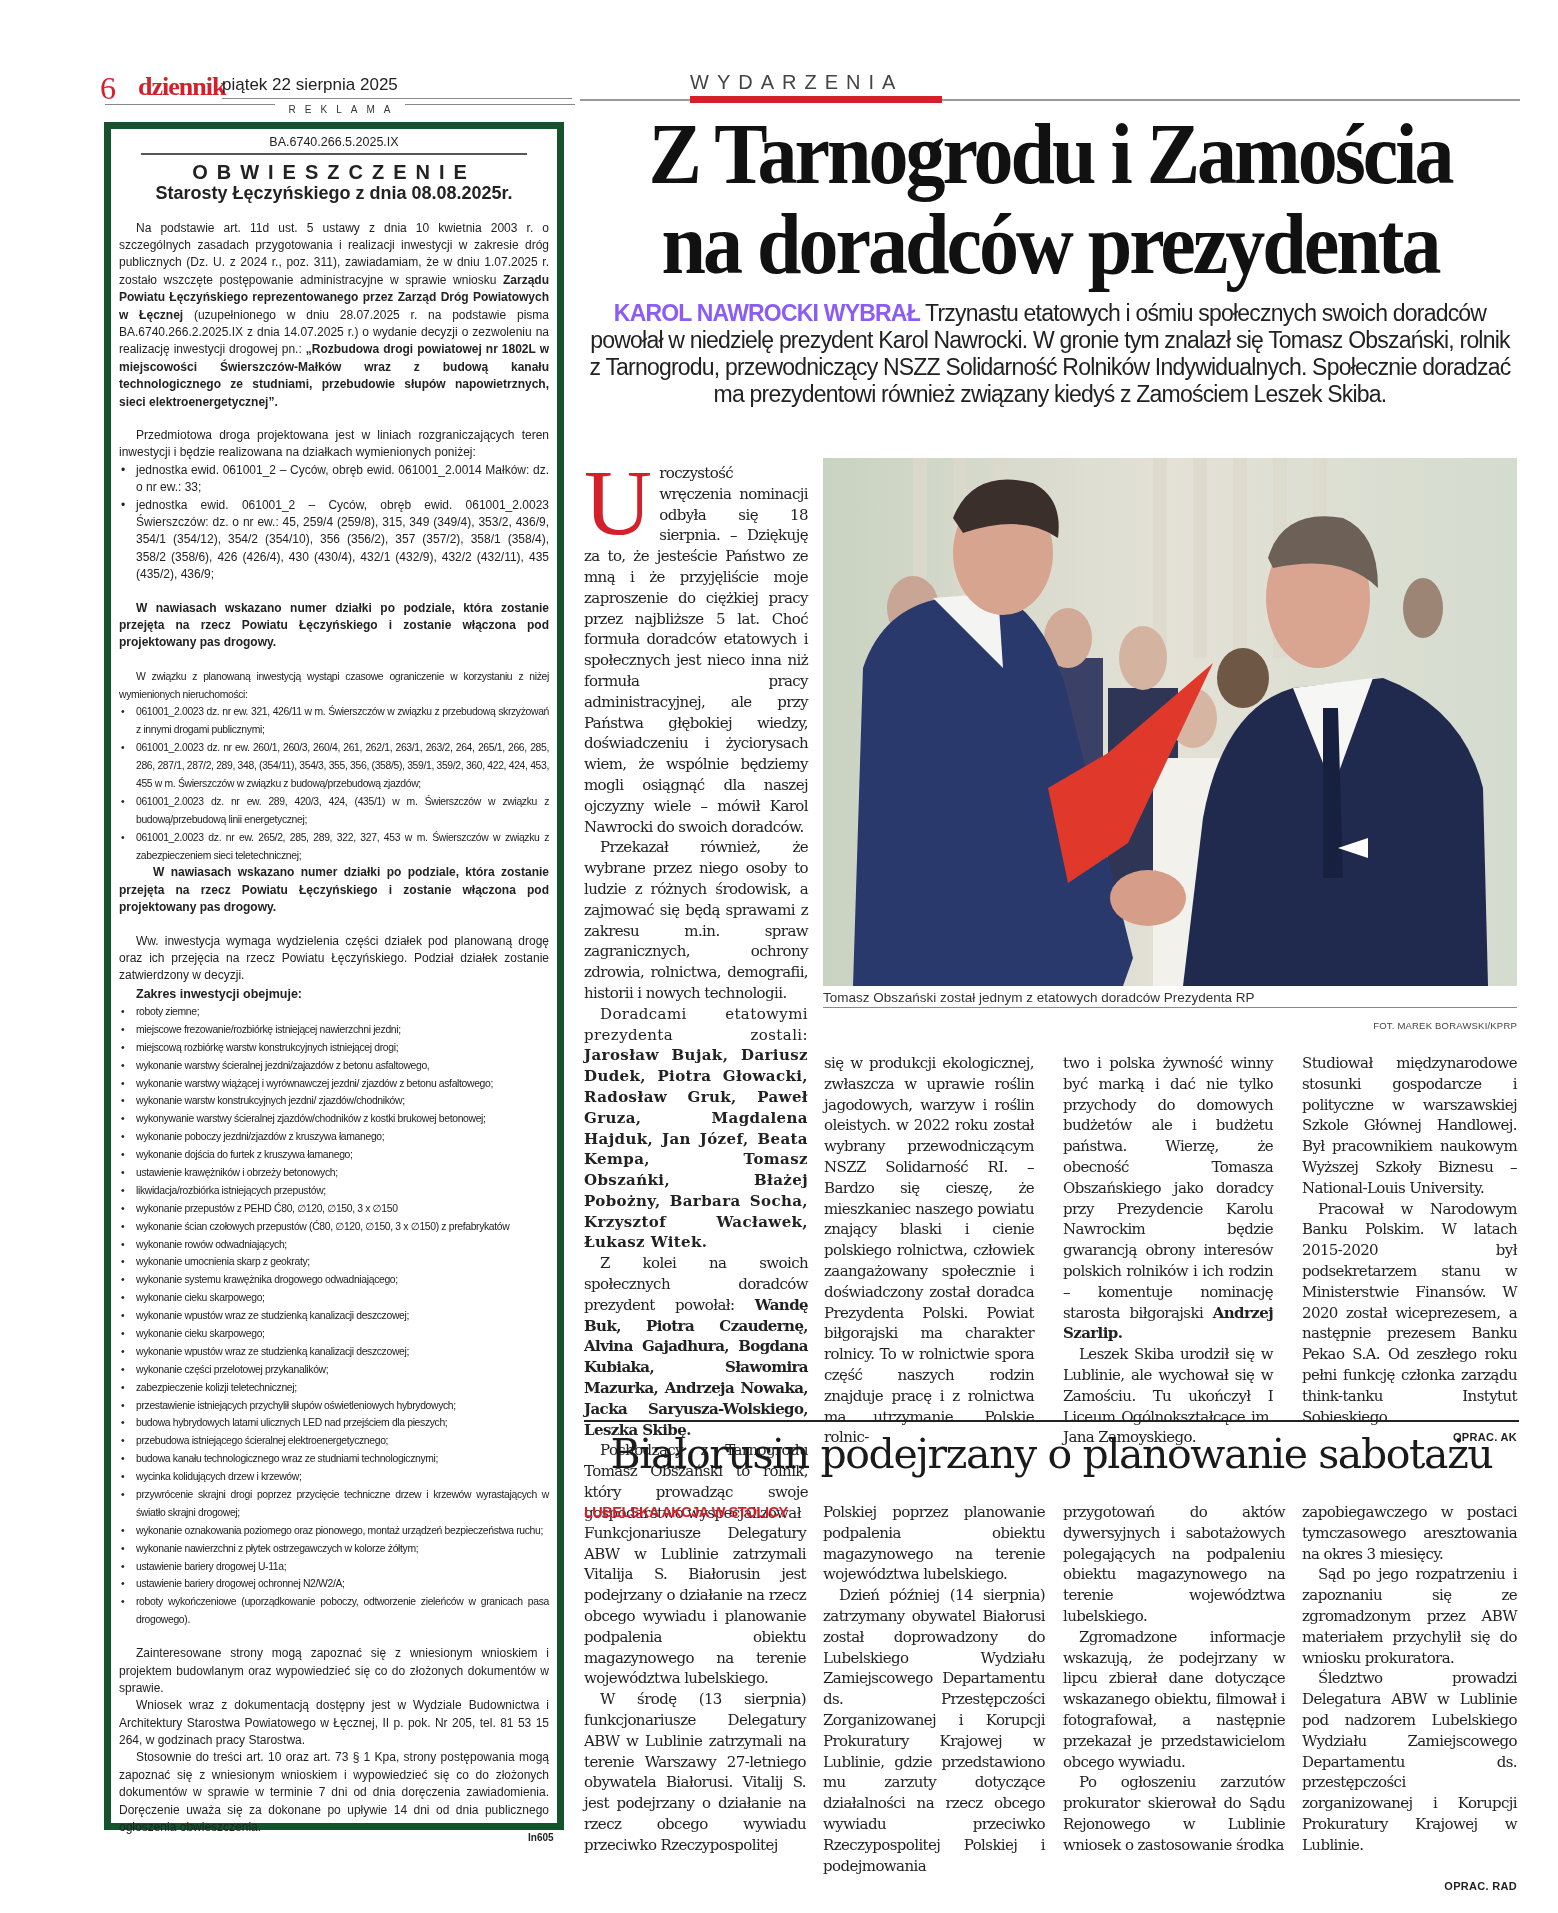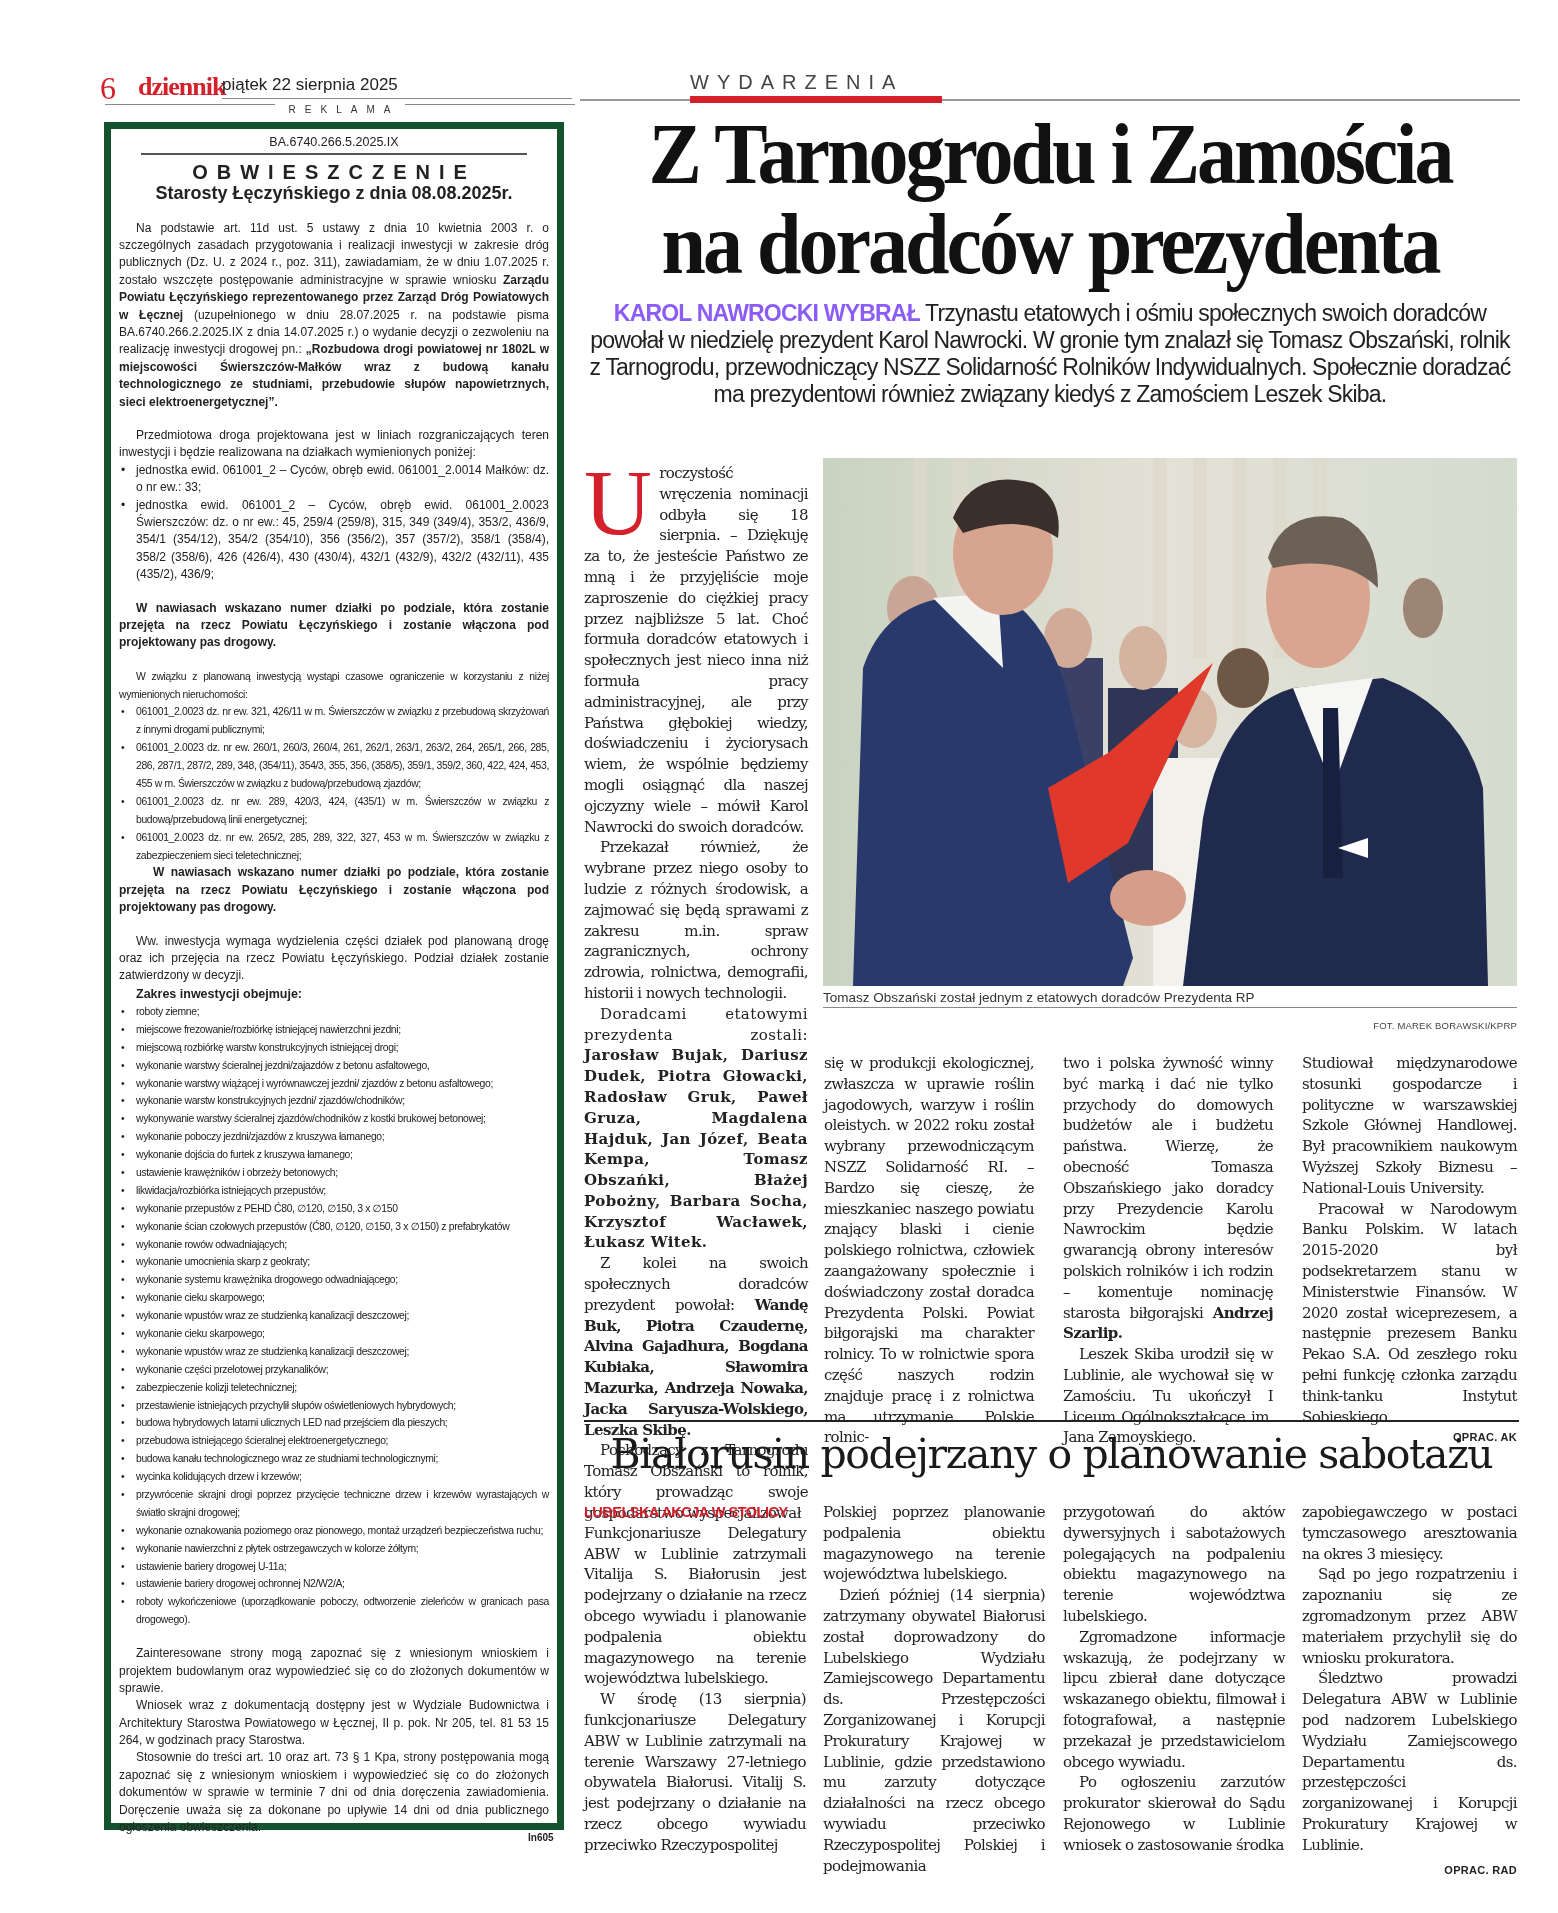--- a/index.html
+++ b/index.html
@@ -248,14 +248,14 @@
 </div>
 <div class="abs col b3">
   <p class="noind">przygotowań do aktów dywersyjnych i sabotażowych polegających na podpaleniu obiektu magazynowego na terenie województwa lubelskiego.</p>
   <p>Zgromadzone informacje wskazują, że podejrzany w lipcu zbierał dane dotyczące wskazanego obiektu, filmował i fotografował, a następnie przekazał je przedstawicielom obcego wywiadu.</p>
   <p>Po ogłoszeniu zarzutów prokurator skierował do Sądu Rejonowego w Lublinie wniosek o zastosowanie środka</p>
 </div>
 <div class="abs col b4">
   <p class="noind">zapobiegawczego w postaci tymczasowego aresztowania na okres 3 miesięcy.</p>
   <p>Sąd po jego rozpatrzeniu i zapoznaniu się ze zgromadzonym przez ABW materiałem przychylił się do wniosku prokuratora.</p>
   <p>Śledztwo prowadzi Delegatura ABW w Lublinie pod nadzorem Lubelskiego Wydziału Zamiejscowego Departamentu ds. przestępczości zorganizowanej i Korupcji Prokuratury Krajowej w Lublinie.</p>
-  <div class="oprac" style="margin-top:4px">OPRAC. RAD</div>
+  <div class="oprac" style="margin-top:20px">OPRAC. RAD</div>
 </div>
 
 </body></html>

